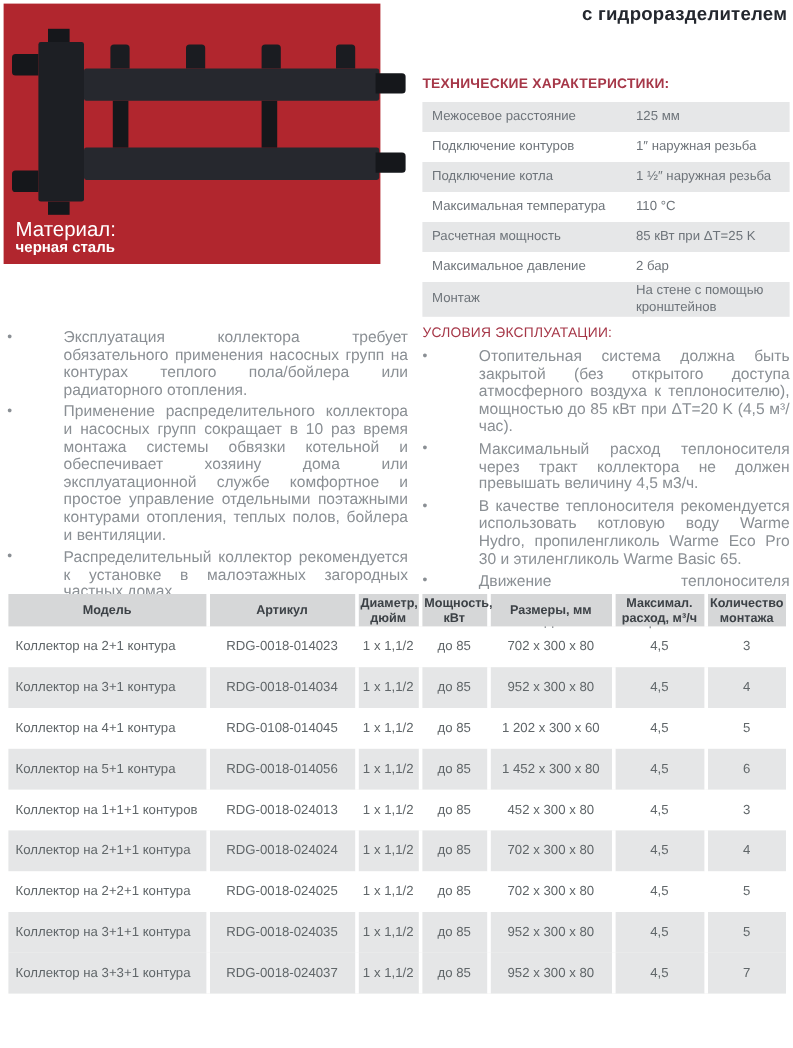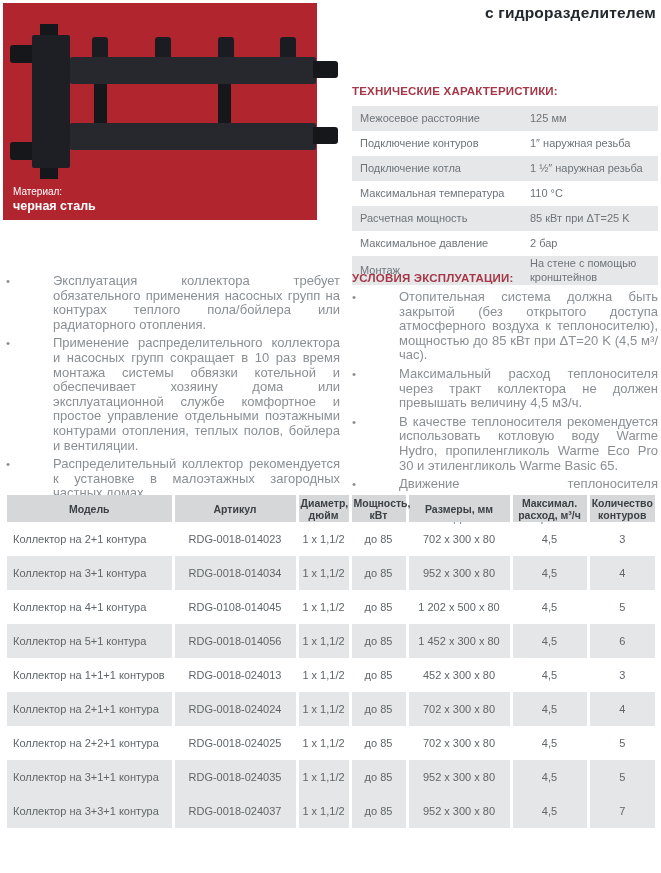--- a/index.html
+++ b/index.html
@@ -12,43 +12,43 @@
   
   .red-card { position:absolute; left:3px; top:3px; width:314px; height:217px;
     background:#b1262e; overflow:visible; }
   .pp { position:absolute; background:#1d1f24; }
   .pp.bar { background:#26282e; border-radius:2px; }
   .pp.stub { background:#15171b; }
   .pp.nozzle { background:#1a1c21; border-radius:3px 3px 0 0; }
   .pp.lstub { border-radius:3px 0 0 3px; }
   .pp.rstub { border-radius:0 3px 3px 0; }
   .material { position:absolute; left:10px; top:181px; color:#ffffff; }
-  .material .m1 { font-size:10px; line-height:15px; }
+  .material .m1 { font-size:17px; line-height:15px; }
   .material .m2 { font-size:12.5px; line-height:15px; font-weight:bold; }
 
   
   .title { position:absolute; top:3px; right:5px; text-align:right;
     font-size:15.5px; font-weight:bold; line-height:19.5px; color:#23272e;
     letter-spacing:0.2px; }
 
   
-  .spec-section { position:absolute; left:352px; top:64px; width:306px;margin-top:21px; }
+  .spec-section { position:absolute; left:352px; top:64px; width:306px; }
   .spec-heading { color:#a63748; font-weight:bold; font-size:11.5px;
     letter-spacing:0.2px; margin-bottom:9px; }
   .spec-row { display:flex; min-height:23px; align-items:center; padding:1px 0; }
   .spec-row.alt { background:#e6e7e8; }
   .spec-label { width:170px; flex:none; padding-left:8px; font-size:11px;
     color:#6e747a; line-height:13px; }
   .spec-value { flex:1; font-size:11px; color:#6e747a; line-height:13.5px;
     padding-right:4px; }
 
   
   .left-notes { position:absolute; left:6px; top:274px; width:334px; }
   .conditions { position:absolute; left:352px; top:272px; width:306px; }
-  .cond-heading { color:#a63748; font-weight:bold; font-size:11.5px;
+  .cond-heading { color:#a63748; font-weight:normal; font-size:11.5px;
     letter-spacing:0.2px; margin-bottom:6px; }
   .bullet-item { display:flex; margin-bottom:4px; }
   .bullet-marker { width:11px; flex:none; color:#8a8f94; font-size:11.5px;
     line-height:14.6px; }
   .bullet-text { flex:1; text-align:justify; font-size:13px;
     line-height:14.6px; color:#8a8f94;margin-left:36px; }
 
   
   .models-table { position:absolute; left:7px; top:495px; width:648px;
     border-collapse:collapse; table-layout:fixed; }
@@ -185,21 +185,21 @@
     <col style="width:67px">
   </colgroup>
   <thead>
     <tr>
         <th>Модель</th>
         <th>Артикул</th>
         <th>Диаметр, дюйм</th>
         <th>Мощность, кВт</th>
         <th>Размеры, мм</th>
         <th>Максимал. расход, м³/ч</th>
-        <th>Количество контуров</th>
+        <th>Количество монтажа</th>
       </tr>
   </thead>
   <tbody>
       <tr>
         <td class="model-cell">Коллектор на 2+1 контура</td>
         <td>RDG-0018-014023</td>
         <td>1 x 1,1/2</td>
         <td>до 85</td>
         <td>702 x 300 x 80</td>
         <td>4,5</td>
@@ -212,21 +212,21 @@
         <td>до 85</td>
         <td>952 x 300 x 80</td>
         <td>4,5</td>
         <td>4</td>
       </tr>
       <tr>
         <td class="model-cell">Коллектор на 4+1 контура</td>
         <td>RDG-0108-014045</td>
         <td>1 x 1,1/2</td>
         <td>до 85</td>
-        <td>1 202 x 500 x 80</td>
+        <td>1 202 x 300 x 60</td>
         <td>4,5</td>
         <td>5</td>
       </tr>
       <tr class="alt">
         <td class="model-cell">Коллектор на 5+1 контура</td>
         <td>RDG-0018-014056</td>
         <td>1 x 1,1/2</td>
         <td>до 85</td>
         <td>1 452 x 300 x 80</td>
         <td>4,5</td>

